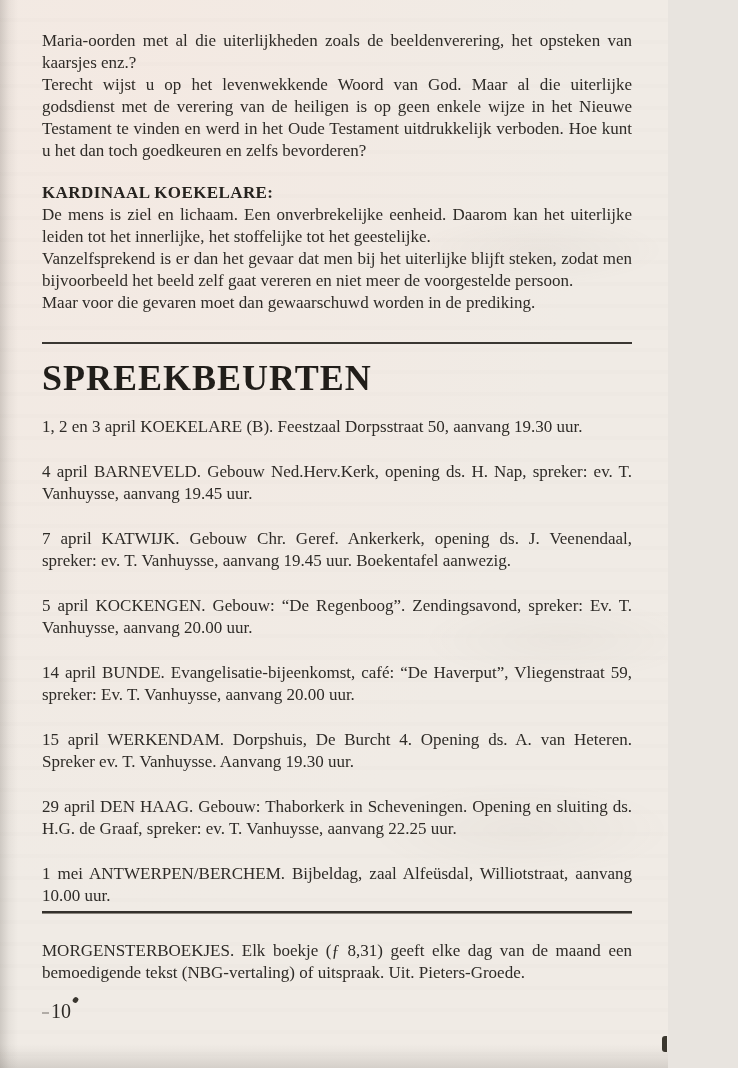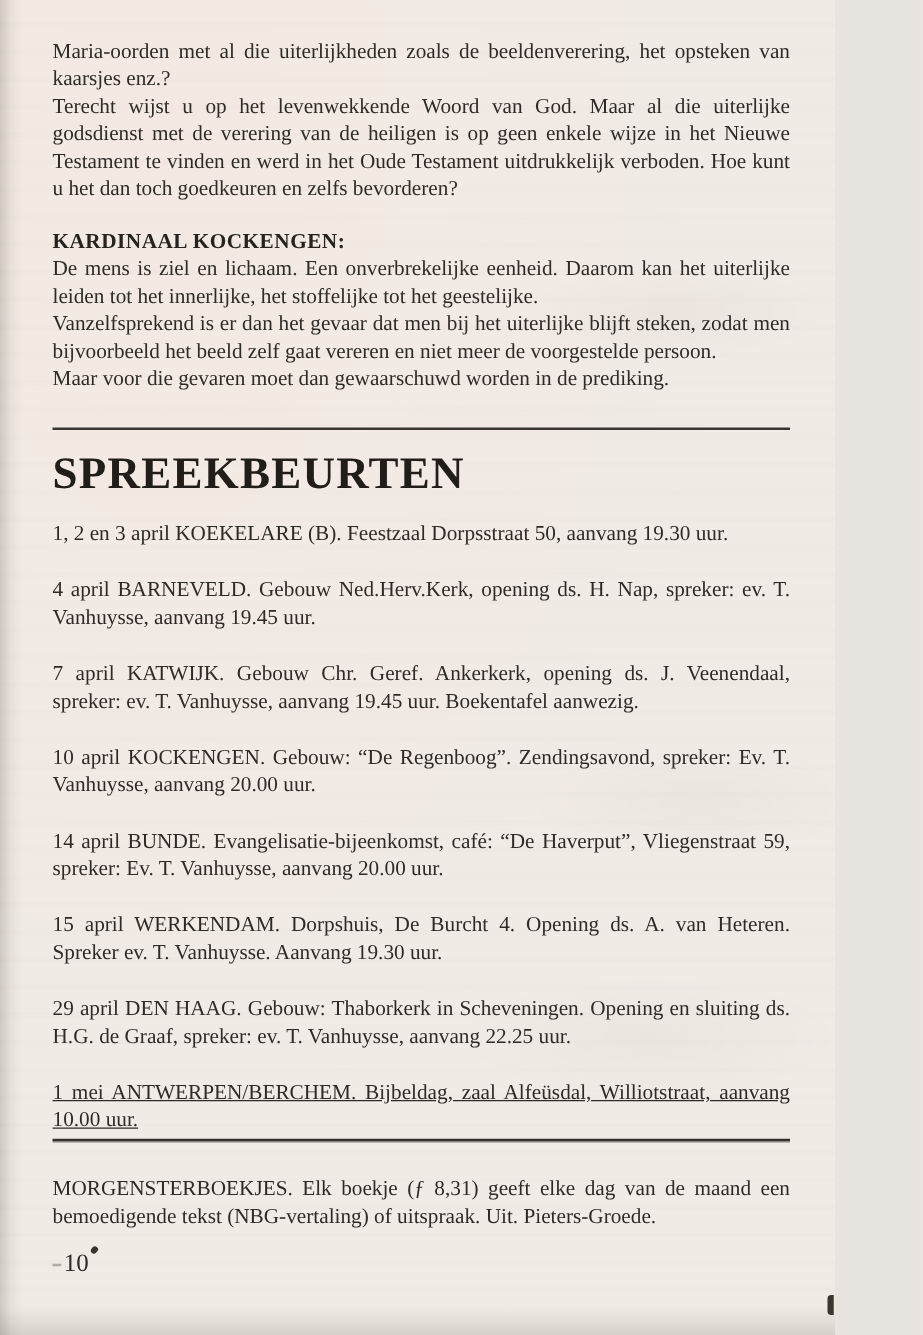--- a/index.html
+++ b/index.html
@@ -46,21 +46,21 @@
   }
   hr.rule.thick{
     height:3px;margin:4px 0 26px 0;
     background:linear-gradient(180deg,#34312c 0 2px, #8a857d 2px 3px);
   }
   h1.title{
     margin:0 0 20px 0;font-size:36px;line-height:36px;font-weight:bold;
     letter-spacing:1px;color:#211e1a;
   }
   .entry{margin:0 0 23px 0;text-align:justify;}
-  .entry.last{margin-bottom:0;text-decoration:underline;}
+  .entry.last{margin-bottom:0;}
   .morgenster{text-align:justify;}
   .pagenum-row{
     position:relative;margin-top:16px;height:22px;font-size:20px;color:#2e2b27;
   }
   .pagenum-row .dash{
     display:inline-block;width:7px;height:2px;background:rgba(60,55,48,.35);
     vertical-align:middle;margin-right:2px;
   }
   .pagenum-row .speck{
     display:inline-block;width:5px;height:6px;background:#3a362f;
@@ -76,33 +76,33 @@
 <body>
 
 <div class="scan">
   <div class="bleed"></div>
 
   <div class="content">
 
     <p class="just">Maria-oorden met al die uiterlijkheden zoals de beeldenverering, het opsteken van kaarsjes enz.?</p>
     <p class="just">Terecht wijst u op het levenwekkende Woord van God. Maar al die uiterlijke godsdienst met de verering van de heiligen is op geen enkele wijze in het Nieuwe Testament te vinden en werd in het Oude Testament uitdrukkelijk verboden. Hoe kunt u het dan toch goedkeuren en zelfs bevorderen?</p>
 
-    <p class="subhead">KARDINAAL KOCKENGEN:</p>
+    <p class="subhead">KARDINAAL KOEKELARE:</p>
     <p class="just">De mens is ziel en lichaam. Een onverbrekelijke eenheid. Daarom kan het uiterlijke leiden tot het innerlijke, het stoffelijke tot het geestelijke.</p>
     <p class="just">Vanzelfsprekend is er dan het gevaar dat men bij het uiterlijke blijft steken, zodat men bijvoorbeeld het beeld zelf gaat vereren en niet meer de voorgestelde persoon.</p>
     <p class="just">Maar voor die gevaren moet dan gewaarschuwd worden in de prediking.</p>
 
     <hr class="rule">
 
     <h1 class="title">SPREEKBEURTEN</h1>
 
     <p class="entry">1, 2 en 3 april KOEKELARE (B). Feestzaal Dorpsstraat 50, aanvang 19.30 uur.</p>
     <p class="entry">4 april BARNEVELD. Gebouw Ned.Herv.Kerk, opening ds. H. Nap, spreker: ev. T. Vanhuysse, aanvang 19.45 uur.</p>
     <p class="entry">7 april KATWIJK. Gebouw Chr. Geref. Ankerkerk, opening ds. J. Veenendaal, spreker: ev. T. Vanhuysse, aanvang 19.45 uur. Boekentafel aanwezig.</p>
-    <p class="entry">10 april KOCKENGEN. Gebouw: “De Regenboog”. Zendingsavond, spreker: Ev. T. Vanhuysse, aanvang 20.00 uur.</p>
+    <p class="entry">5 april KOCKENGEN. Gebouw: “De Regenboog”. Zendingsavond, spreker: Ev. T. Vanhuysse, aanvang 20.00 uur.</p>
     <p class="entry">14 april BUNDE. Evangelisatie-bijeenkomst, café: “De Haverput”, Vliegenstraat 59, spreker: Ev. T. Vanhuysse, aanvang 20.00 uur.</p>
     <p class="entry">15 april WERKENDAM. Dorpshuis, De Burcht 4. Opening ds. A. van Heteren. Spreker ev. T. Vanhuysse. Aanvang 19.30 uur.</p>
     <p class="entry">29 april DEN HAAG. Gebouw: Thaborkerk in Scheveningen. Opening en sluiting ds. H.G. de Graaf, spreker: ev. T. Vanhuysse, aanvang 22.25 uur.</p>
     <p class="entry last">1 mei ANTWERPEN/BERCHEM. Bijbeldag, zaal Alfeüsdal, Williotstraat, aanvang 10.00 uur.</p>
 
     <hr class="rule thick">
 
     <p class="morgenster">MORGENSTERBOEKJES. Elk boekje (ƒ 8,31) geeft elke dag van de maand een bemoedigende tekst (NBG-vertaling) of uitspraak. Uit. Pieters-Groede.</p>
 
     <div class="pagenum-row">

